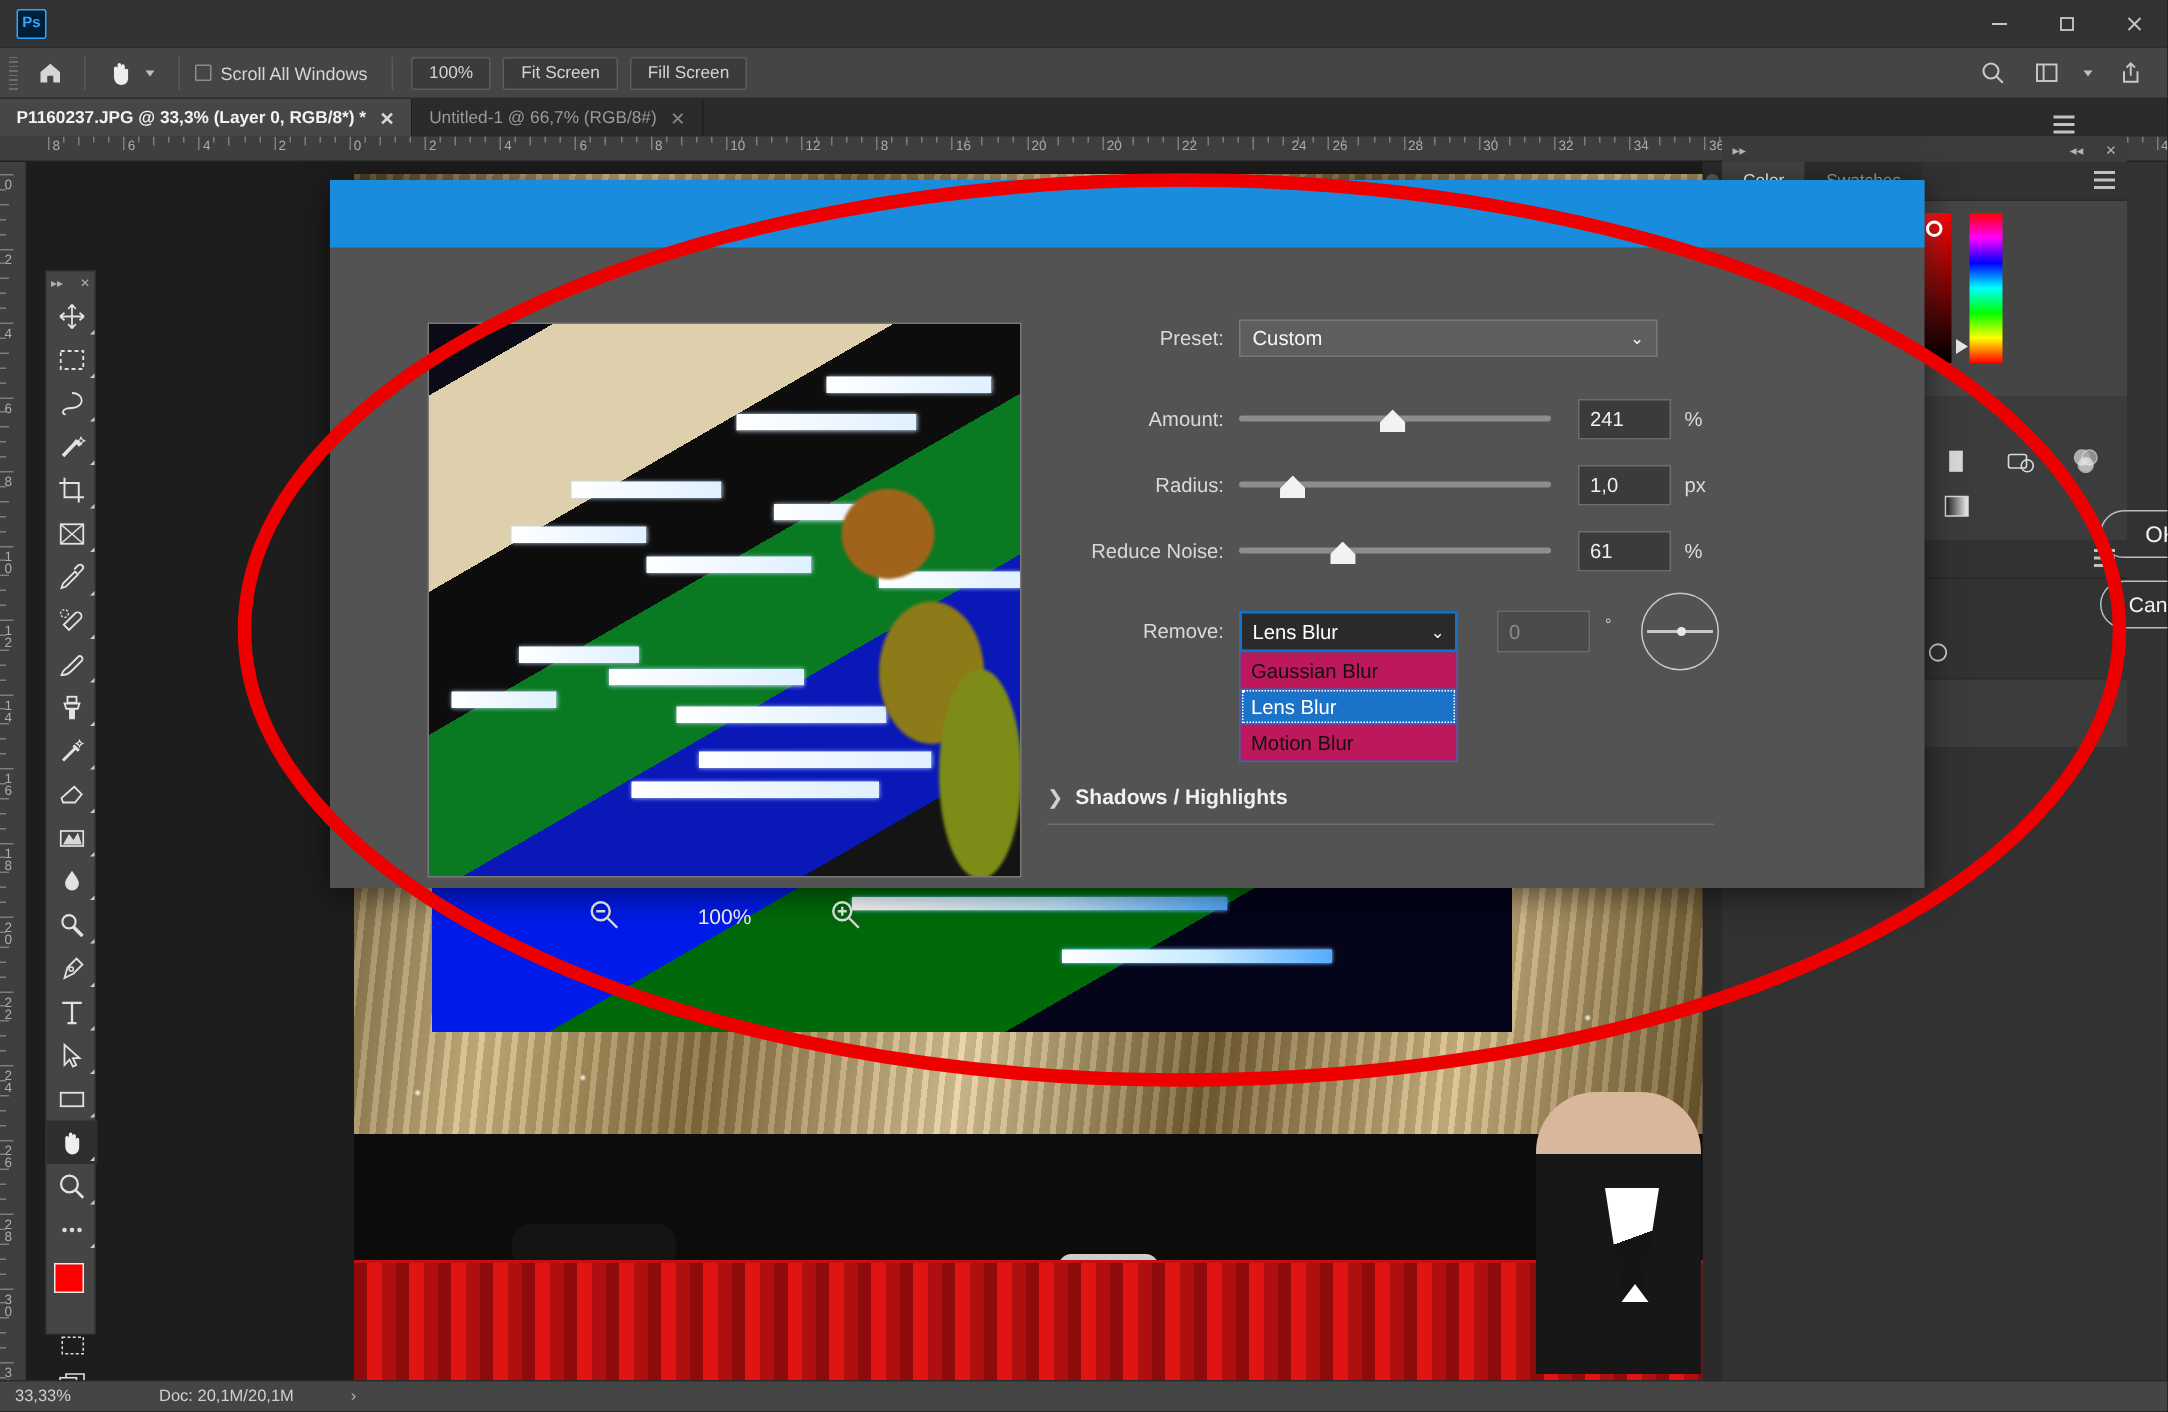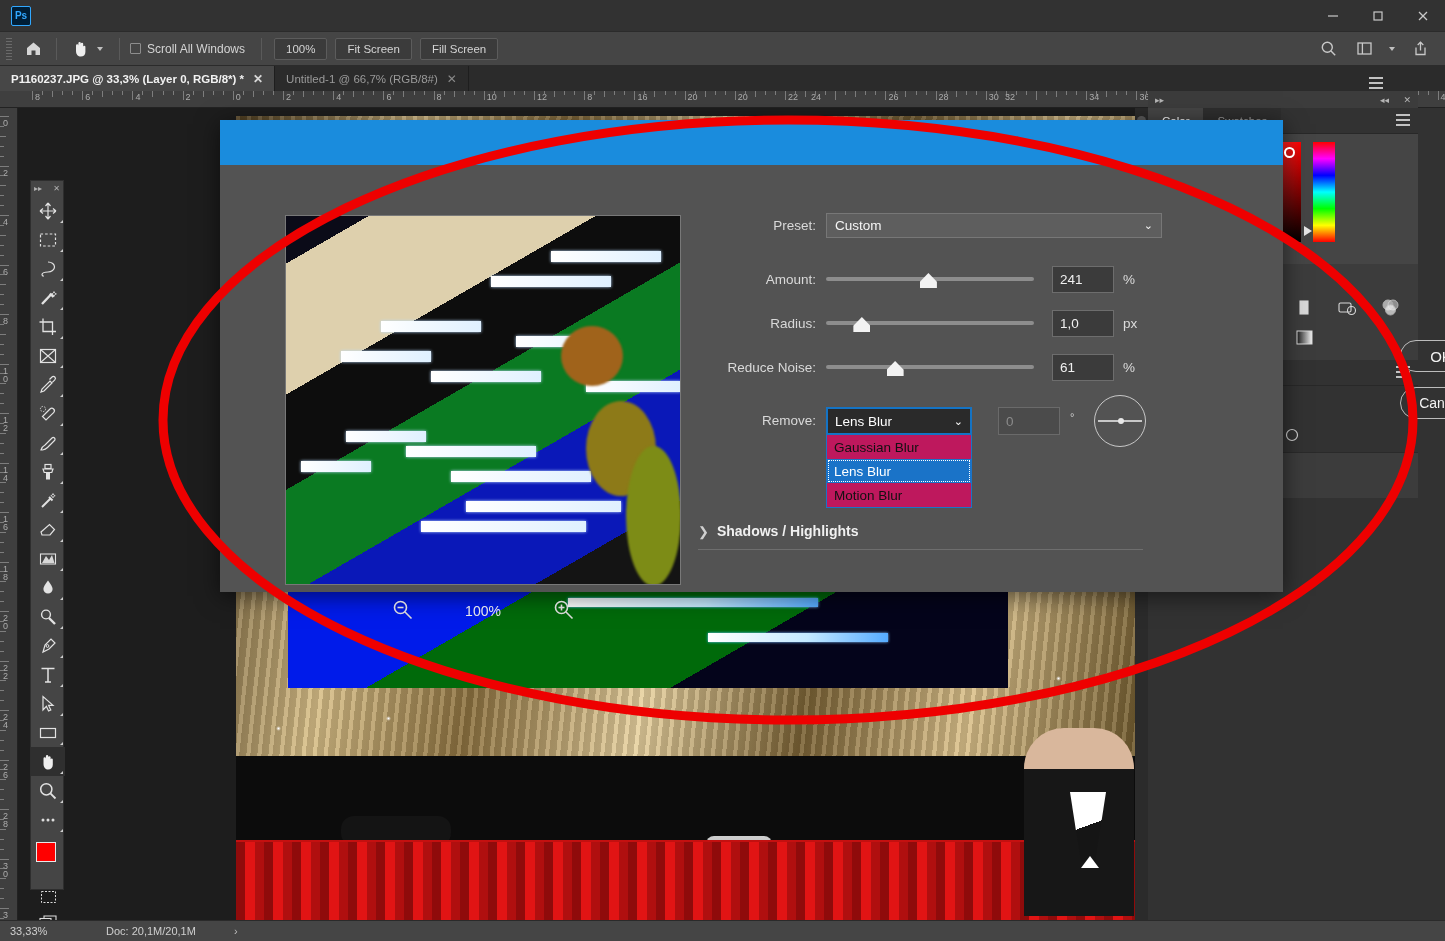--- a/index.html
+++ b/index.html
@@ -240,21 +240,21 @@
   }
   #pv-check { width:16px; height:16px; background:#e9e9e9; border-radius:2px;
     margin-left:126px; display:flex; align-items:center; justify-content:center; }
   #pv-label { margin-left:11px; font-size:14.5px; color:#f2f2f2; }
   #gearbtn { position:absolute; left:400px; top:10px; }
   #gearbtn svg { fill:#d8d8d8; }
 
   #presetrow { position:absolute; left:478px; top:48px; display:flex; align-items:center; }
   #preset-label { width:128px; text-align:right; padding-right:10px; font-size:13.5px; color:#d9d9d9; }
   #preset-select {
-    width:336px; height:25px; background:#5e5e5e; border:1px solid #777;
+    width:279px; height:25px; background:#5e5e5e; border:1px solid #777;
     display:flex; align-items:center; justify-content:space-between;
     padding:0 8px; font-size:13.5px; color:#f5f5f5;
   }
 
   #removerow { position:absolute; left:478px; top:242px; display:flex; align-items:flex-start; }
   #remove-label { width:128px; text-align:right; padding-right:10px; font-size:13.5px;
     color:#d9d9d9; line-height:28px; }
   #remove-box { width:146px; }
   #remove-select {
     height:28px; background:#2a2a2a; border:2px solid #1473c4;
@@ -484,21 +484,21 @@
     <div class="rh-tick" style="left: 754.88px; height: 6px;"></div>
     <div class="rh-tick" style="left: 764.92px; height: 4px;"></div>
     <div class="rh-tick" style="left: 774.96px; height: 4px;"></div>
     <div class="rh-tick major" style="left: 785px;"></div>
     <div class="rh-lab" style="left: 788px;">22</div>
     <div class="rh-tick" style="left: 795.04px; height: 4px;"></div>
     <div class="rh-tick" style="left: 805.08px; height: 6px;"></div>
     <div class="rh-tick" style="left: 815.12px; height: 4px;"></div>
     <div class="rh-tick" style="left: 825.16px; height: 4px;"></div>
     <div class="rh-tick major" style="left: 835.2px;"></div>
-    <div class="rh-lab" style="left: 811px;">24</div>
+    <div class="rh-lab" style="left: 861px;">24</div>
     <div class="rh-tick" style="left: 845.24px; height: 4px;"></div>
     <div class="rh-tick" style="left: 855.28px; height: 6px;"></div>
     <div class="rh-tick" style="left: 865.32px; height: 4px;"></div>
     <div class="rh-tick" style="left: 875.36px; height: 4px;"></div>
     <div class="rh-tick major" style="left: 885.4px;"></div>
     <div class="rh-lab" style="left: 888.4px;">26</div>
     <div class="rh-tick" style="left: 895.44px; height: 4px;"></div>
     <div class="rh-tick" style="left: 905.48px; height: 6px;"></div>
     <div class="rh-tick" style="left: 915.52px; height: 4px;"></div>
     <div class="rh-tick" style="left: 925.56px; height: 4px;"></div>
@@ -508,21 +508,21 @@
     <div class="rh-tick" style="left: 955.68px; height: 6px;"></div>
     <div class="rh-tick" style="left: 965.72px; height: 4px;"></div>
     <div class="rh-tick" style="left: 975.76px; height: 4px;"></div>
     <div class="rh-tick major" style="left: 985.8px;"></div>
     <div class="rh-lab" style="left: 988.8px;">30</div>
     <div class="rh-tick" style="left: 995.84px; height: 4px;"></div>
     <div class="rh-tick" style="left: 1005.88px; height: 6px;"></div>
     <div class="rh-tick" style="left: 1015.92px; height: 4px;"></div>
     <div class="rh-tick" style="left: 1025.96px; height: 4px;"></div>
     <div class="rh-tick major" style="left: 1036px;"></div>
-    <div class="rh-lab" style="left: 1005px;">32</div>
+    <div class="rh-lab" style="left: 1039px;">32</div>
     <div class="rh-tick" style="left: 1046.04px; height: 4px;"></div>
     <div class="rh-tick" style="left: 1056.08px; height: 6px;"></div>
     <div class="rh-tick" style="left: 1066.12px; height: 4px;"></div>
     <div class="rh-tick" style="left: 1076.16px; height: 4px;"></div>
     <div class="rh-tick major" style="left: 1086.2px;"></div>
     <div class="rh-lab" style="left: 1089.2px;">34</div>
     <div class="rh-tick" style="left: 1096.24px; height: 4px;"></div>
     <div class="rh-tick" style="left: 1106.28px; height: 6px;"></div>
     <div class="rh-tick" style="left: 1116.32px; height: 4px;"></div>
     <div class="rh-tick" style="left: 1126.36px; height: 4px;"></div>

